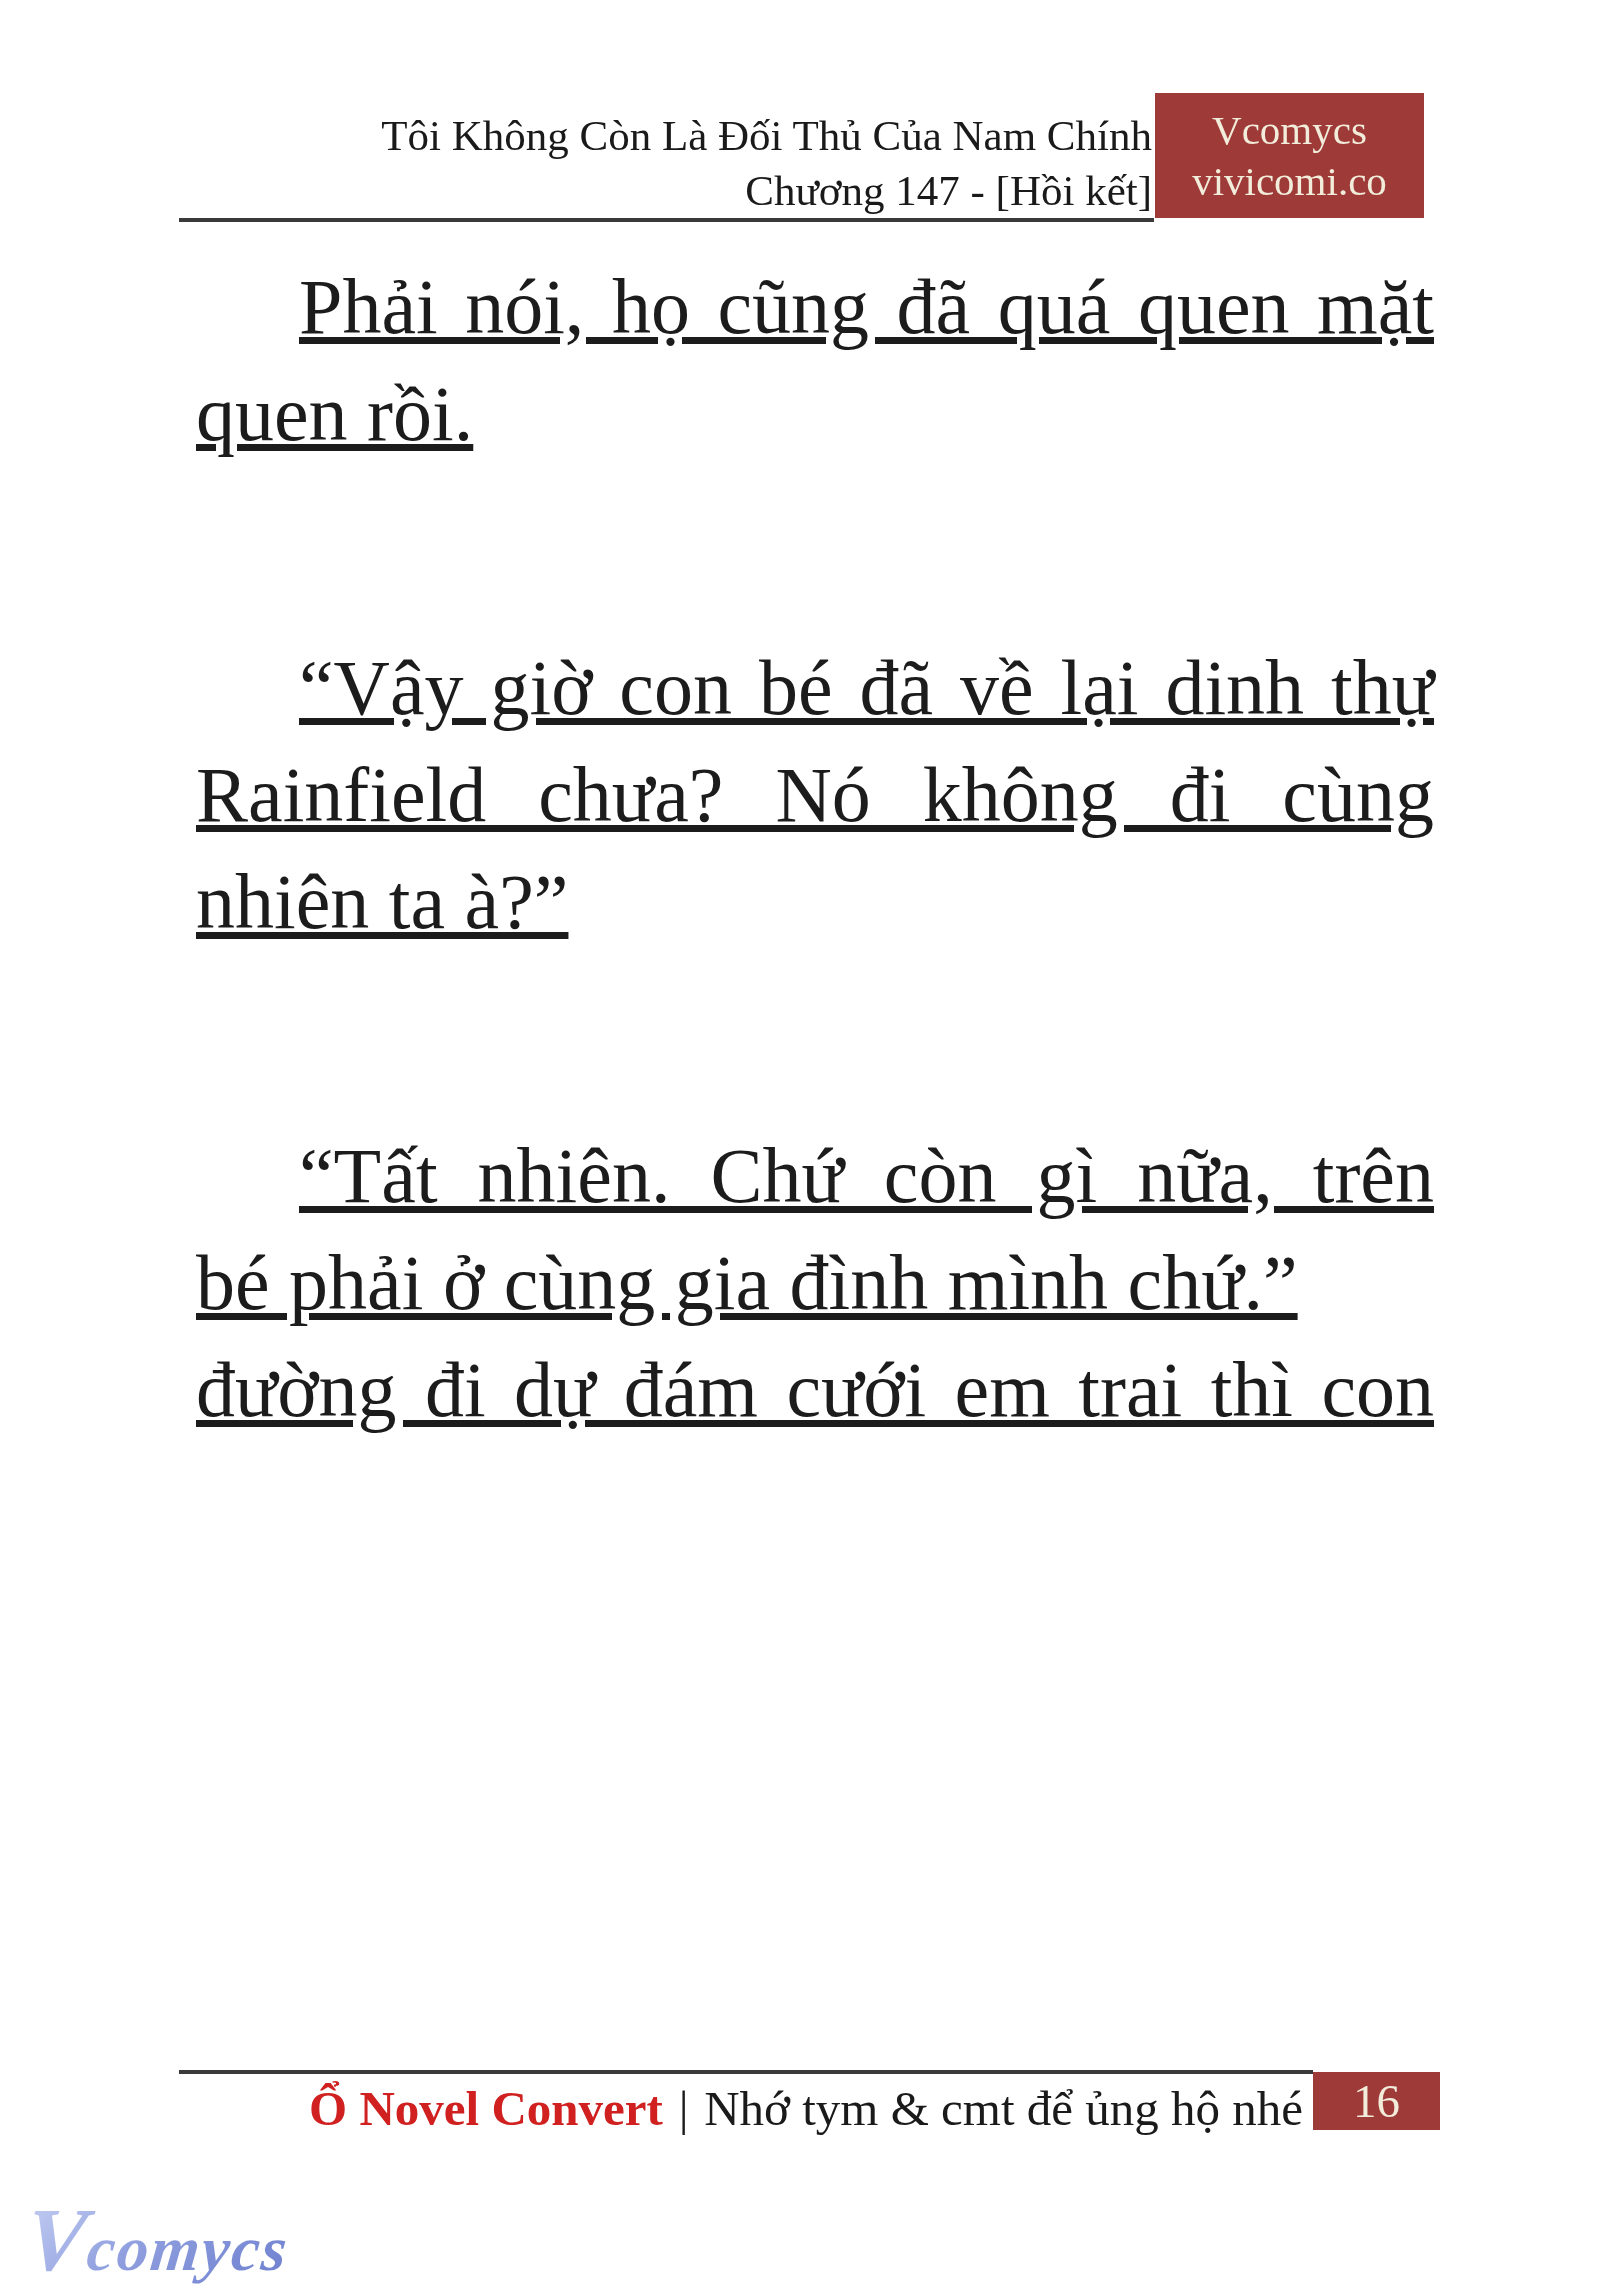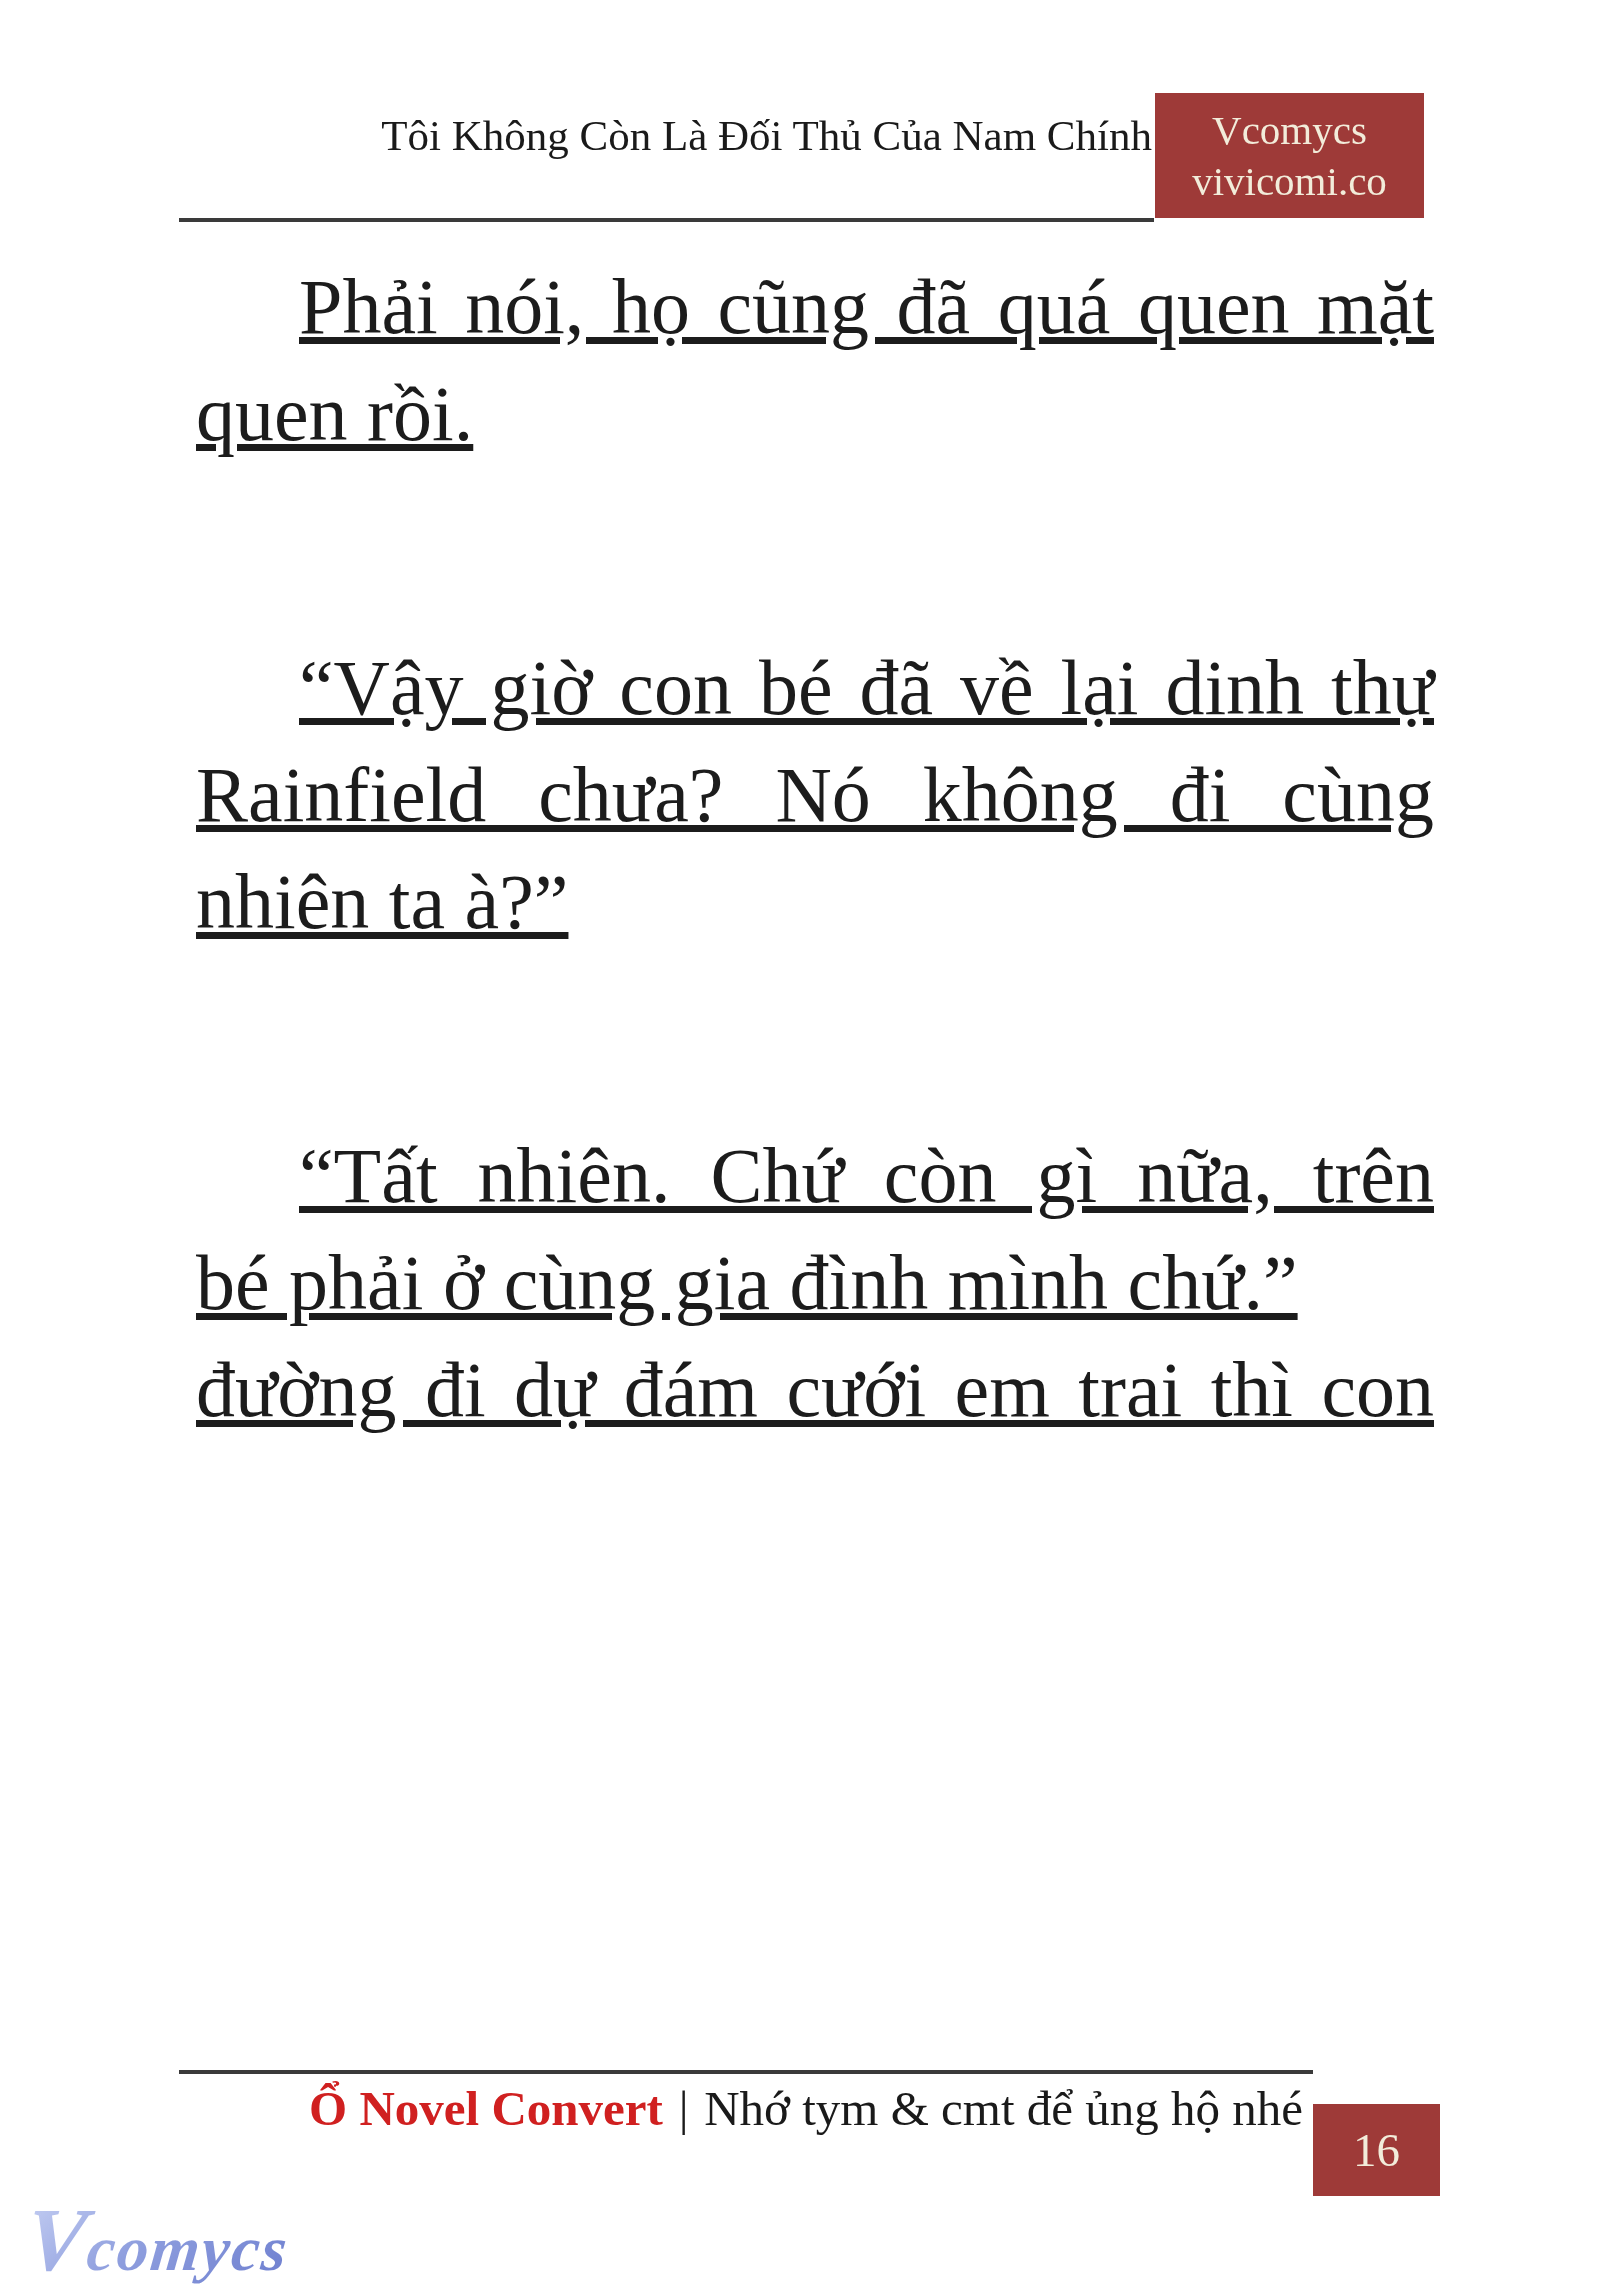--- a/index.html
+++ b/index.html
@@ -66,24 +66,24 @@
     right: 319px; top: 2072px; height: 73px;
     display: flex; align-items: center;
     font-size: 49px; white-space: nowrap;
     color: #1a1a1a;
   }
   .footer-brand { color: #d02020; font-weight: bold; }
   .footer-sep { margin: 0 15.7px; font-weight: normal; color: #1a1a1a; }
   .footer-badge {
     position: absolute;
     left: 1313px; top: 2072px;
-    width: 127px; height: 92px;
+    width: 127px; height: 58px;
     background: #9e3a38;
     display: flex; align-items: center; justify-content: center;
-    color: #f2ecda; font-size: 47px; margin-top: 32px;
+    color: #f2ecda; font-size: 47px;
   }
 
   
   .watermark {
     position: absolute;
     left: 25.5px; top: 2196px;
     font-size: 63px; line-height: 88px;
     font-style: italic; font-weight: bold;
     letter-spacing: 2px;
     transform: skewX(-6deg);
@@ -95,20 +95,21 @@
   }
   .watermark::first-letter { font-size: 90px; }
 </style>
 </head>
 <body>
 
 <div class="page">
 
   <div class="header-title">
     <div>Tôi Không Còn Là Đối Thủ Của Nam Chính</div>
+    <div>Chương 147 - [Hồi kết]</div>
   </div>
   <div class="header-rule"></div>
   <div class="header-badge">
     <div>Vcomycs</div>
     <div>vivicomi.co</div>
   </div>
 
   <div class="body-text">
     <div class="para">
       <div class="bline first">Phải nói, họ cũng đã quá quen mặt</div>

